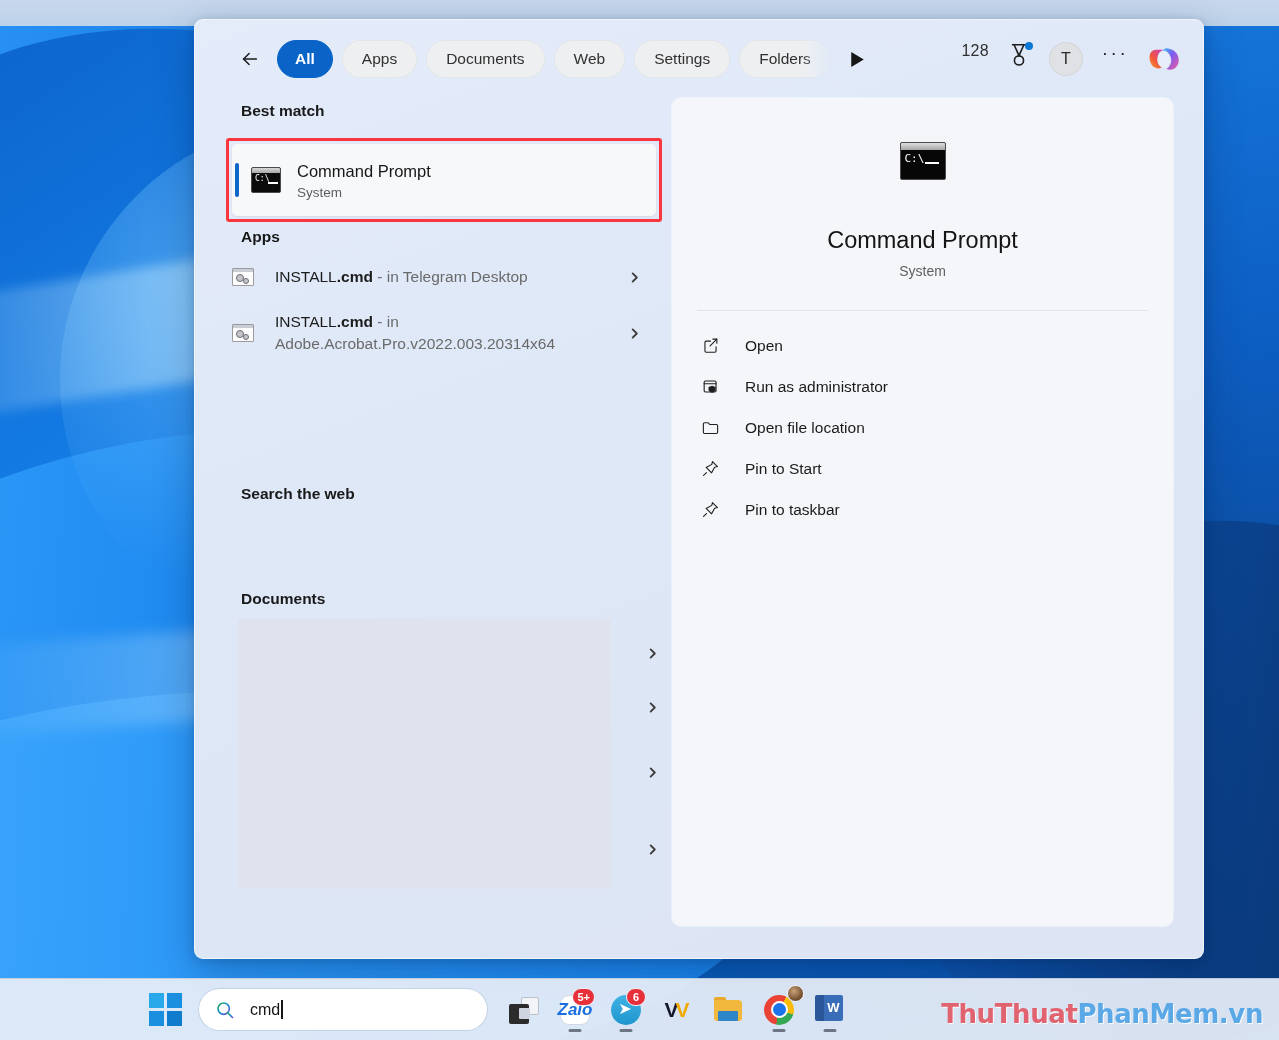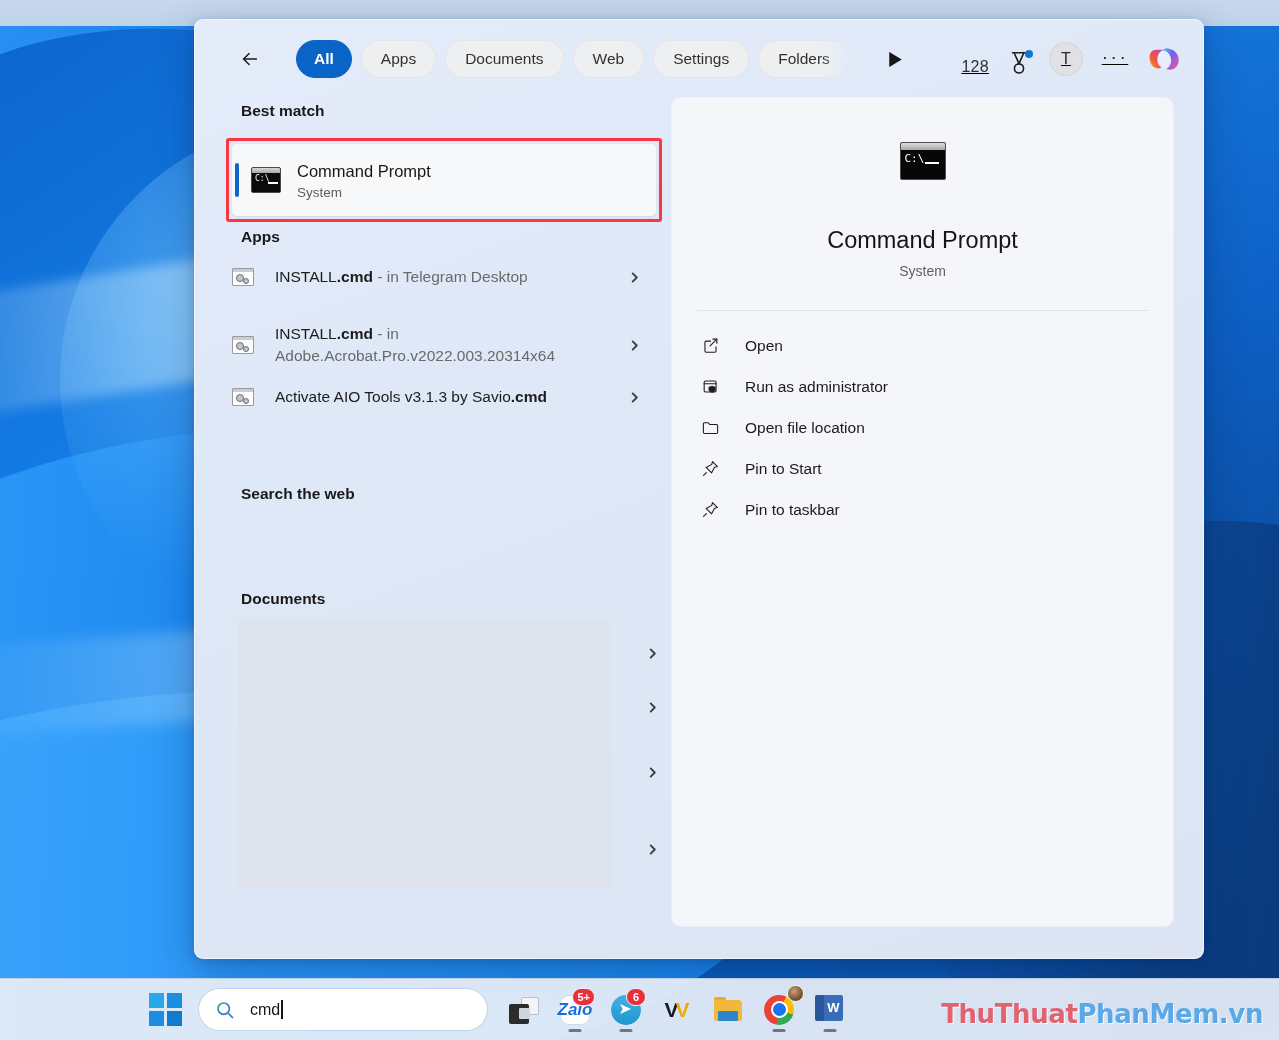--- a/index.html
+++ b/index.html
@@ -99,21 +99,21 @@
     display: flex;
     flex-direction: column;
   }
 
   
   #filter-bar {
     height: 78px;
     display: flex;
     align-items: center;
     padding: 0 22px 0 38px;
-    gap: 21px;
+    gap: 2px;
     flex: none;
     position: relative;
   }
   #back-btn {
     width: 34px; height: 34px;
     display: flex; align-items: center; justify-content: center;
     flex: none; cursor: pointer;
     border-radius: 5px;
   }
   #back-btn svg { width: 22px; height: 22px; stroke: #1b1b1b; }
@@ -150,21 +150,21 @@
   }
   #pill-next {
     width: 28px; height: 30px; flex: none;
     display: flex; align-items: center; justify-content: center;
     cursor: pointer; margin-left: 6px;
   }
   #pill-next svg { width: 15px; height: 15px; fill: #161616; }
 
   #bar-right {
     margin-left: auto;
-    display: flex; align-items: flex-end; gap: 17px; text-decoration: underline;
+    display: flex; align-items: flex-start; gap: 17px;
   }
   #points-value { font-size: 16px; color: #303030; letter-spacing: .3px; }
   #rewards-icon { position: relative; width: 26px; height: 26px; cursor: pointer; }
   #rewards-icon svg { width: 26px; height: 26px; stroke: #1e1e1e; fill: none; }
   #rewards-dot {
     position: absolute; right: -1px; top: 0px;
     width: 8px; height: 8px; border-radius: 50%;
     background: #0a78d4;
   }
   #avatar {
@@ -290,21 +290,21 @@
   .app-label b { font-weight: 700; }
   .app-label .muted { color: #6a6a6a; }
   .chev {
     position: absolute; right: 13px;
     width: 18px; height: 18px;
     display: flex; align-items: center; justify-content: center;
   }
   .chev svg { width: 11px; height: 11px; stroke: #3c3c3c; fill: none; stroke-width: 2; }
 
   #app-0 { top: 157px; height: 44px; }
-  #app-1 { top: 219px; height: 56px; }
+  #app-1 { top: 207px; height: 56px; }
   #app-2 { top: 271px; height: 56px; }
 
   
   #head-web { position: absolute; left: 0; top: 387px; }
   #web-row {
     position: absolute; left: 37px; top: 414px;
     width: 424px; height: 44px;
     display: flex; align-items: center; cursor: pointer;
     border-radius: 5px;
   }
@@ -627,34 +627,20 @@
             <span>INSTALL</span><b>.cmd</b><span class="muted"> - in</span><br>
             <span class="muted">Adobe.Acrobat.Pro.v2022.003.20314x64</span>
           </div>
           <div class="chev">
             <svg viewBox="0 0 12 12" stroke-linecap="round" stroke-linejoin="round">
               <path d="M4 1.5 L8.5 6 L4 10.5"></path>
               </svg>
           </div>
         </div>
 
-        <div class="app-row" id="app-2">
-          <div class="script-icon">
-            <span class="gear g1"></span>
-              <span class="gear g2"></span>
-          </div>
-          <div class="app-label">
-            <span>Activate AIO Tools v3.1.3 by Savio</span><b>.cmd</b>
-          </div>
-          <div class="chev">
-            <svg viewBox="0 0 12 12" stroke-linecap="round" stroke-linejoin="round">
-              <path d="M4 1.5 L8.5 6 L4 10.5"></path>
-              </svg>
-          </div>
-        </div>
 
         <div class="section-head" id="head-web">Search the web</div>
 
 
         <div class="section-head" id="head-docs">Documents</div>
 
         <div id="docs-skeleton"></div>
 
         <div class="doc-chev" id="doc-chev-0">
           <svg viewBox="0 0 12 12" stroke-linecap="round" stroke-linejoin="round">

